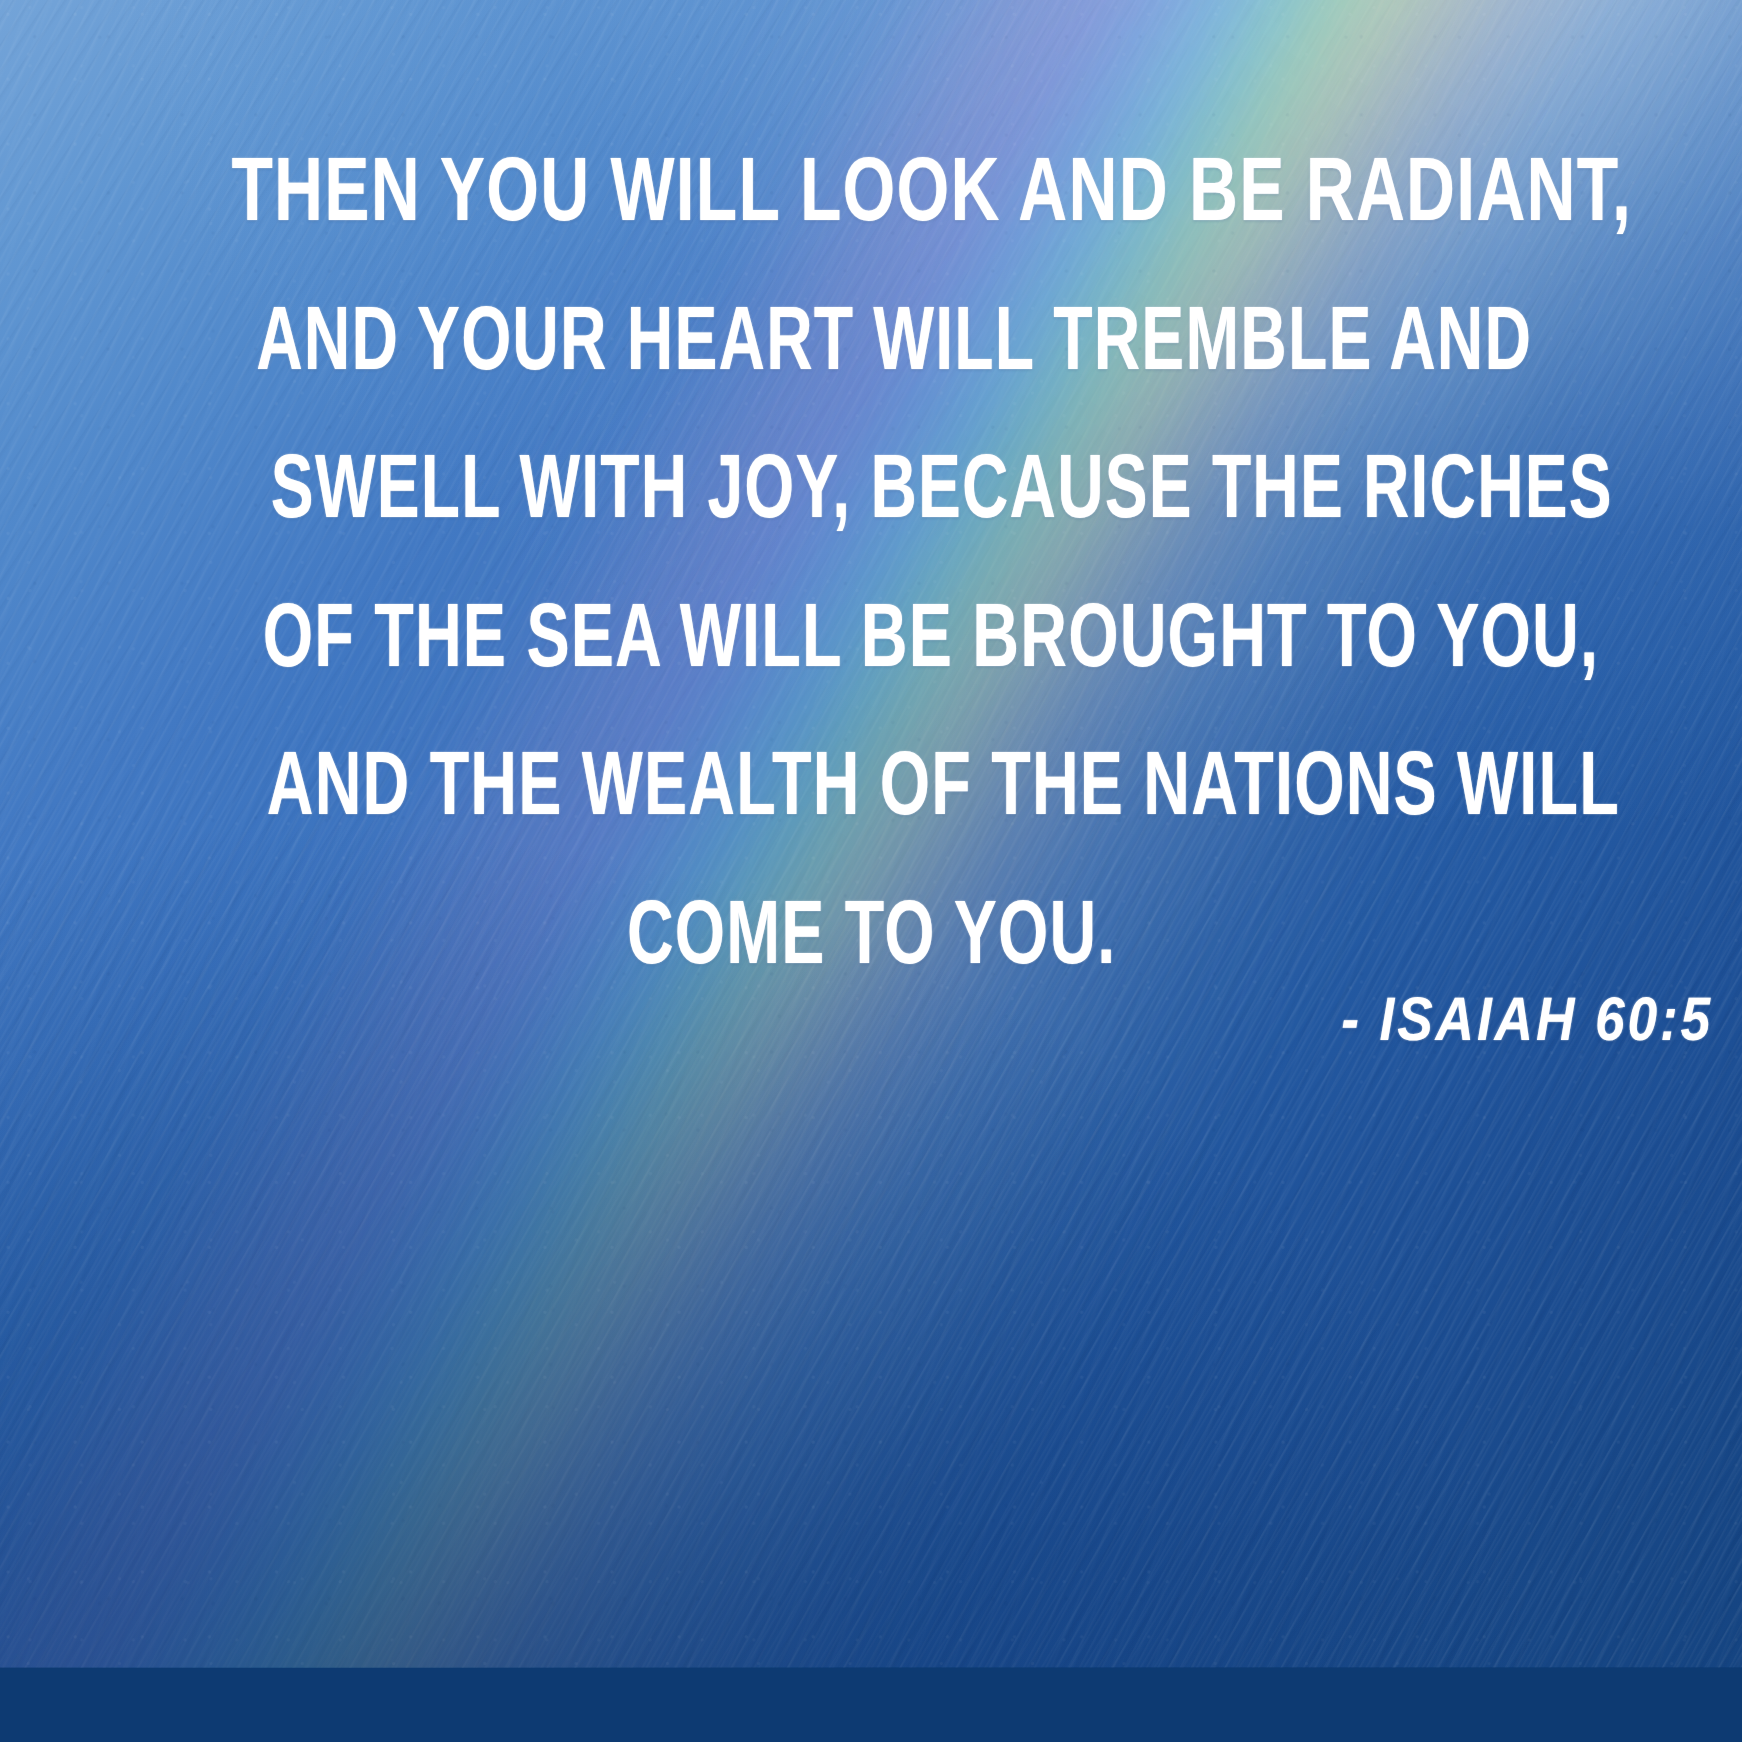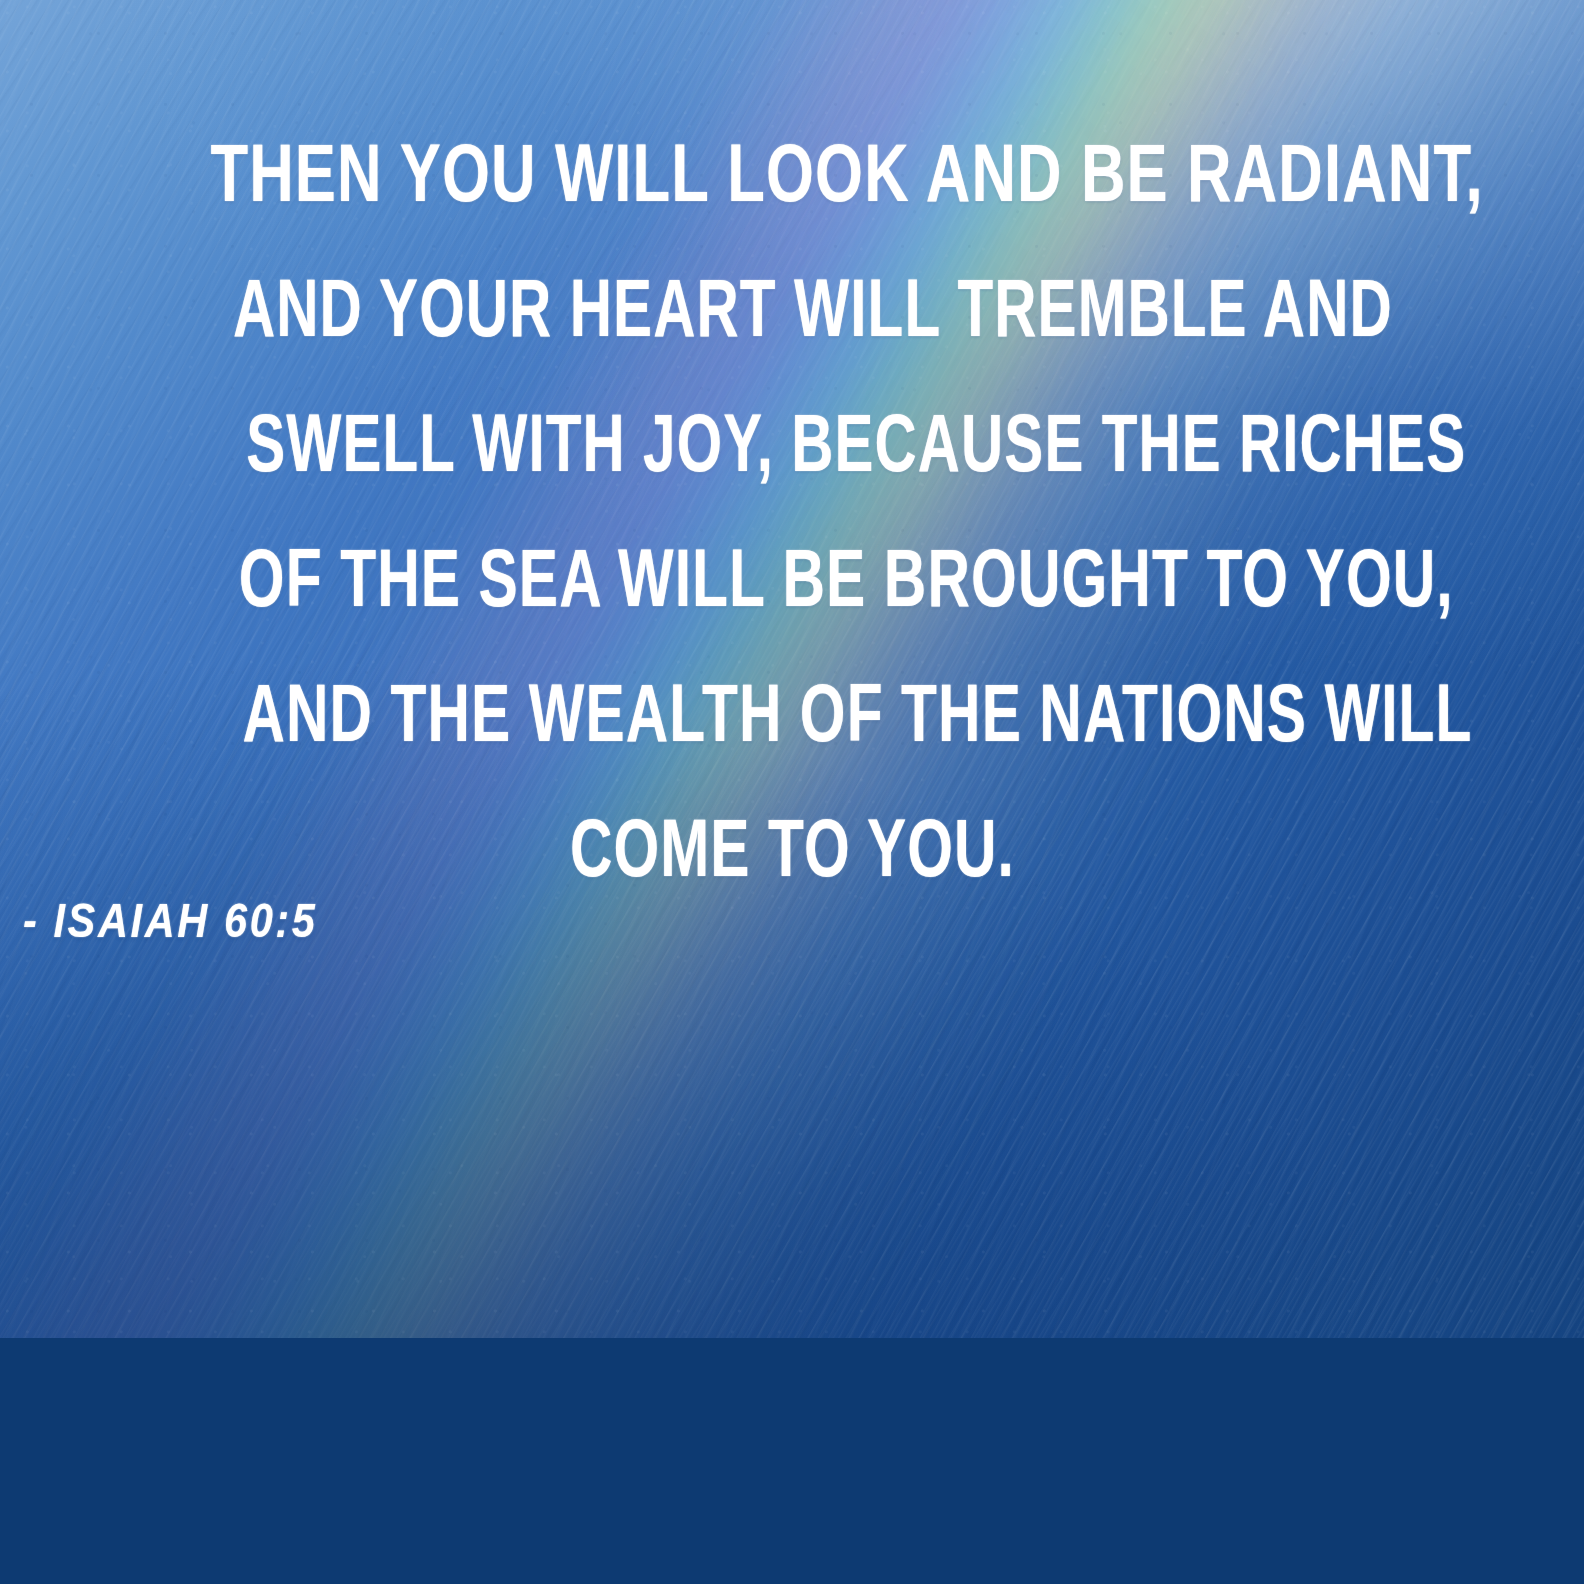--- a/index.html
+++ b/index.html
@@ -4,21 +4,21 @@
 <style>
   html, body {
     margin: 0;
     padding: 0;
     background: #0d3straight;
     background: #0d3a72;
   }
   #stage {
     position: relative;
     width: 1584px;
-    height: 1338px;
+    height: 1516px;
     overflow: hidden;
     font-family: "Liberation Sans", sans-serif;
   }
 
   
   .sea-base {
     position: absolute;
     inset: 0;
     background:
       linear-gradient(145deg,
@@ -193,27 +193,27 @@
   .l3 { font-size: 82px; }
   .l4 { font-size: 82px; }
   .l5 { font-size: 82px; }
   .l6 { font-size: 82px; }
   .gap { height: 53px; }
 
   .attribution {
     position: absolute;
     left: 0; right: 0;
     top: 893px;
-    text-align: left;
+    text-align: right;
     z-index: 6;
     color: #ffffff;
     font-family: "Liberation Sans", sans-serif;
     font-weight: 700;
     font-style: italic;
-    font-size: 48px;
+    font-size: 56px;
     letter-spacing: 3px;
     white-space: nowrap;
     text-shadow:
       0 0 2px rgba(255,255,255,.7),
       0 2px 4px rgba(20,60,120,.32);
   }
   
   .verse-line, .attribution { position: relative; }
 </style>
 </head>

